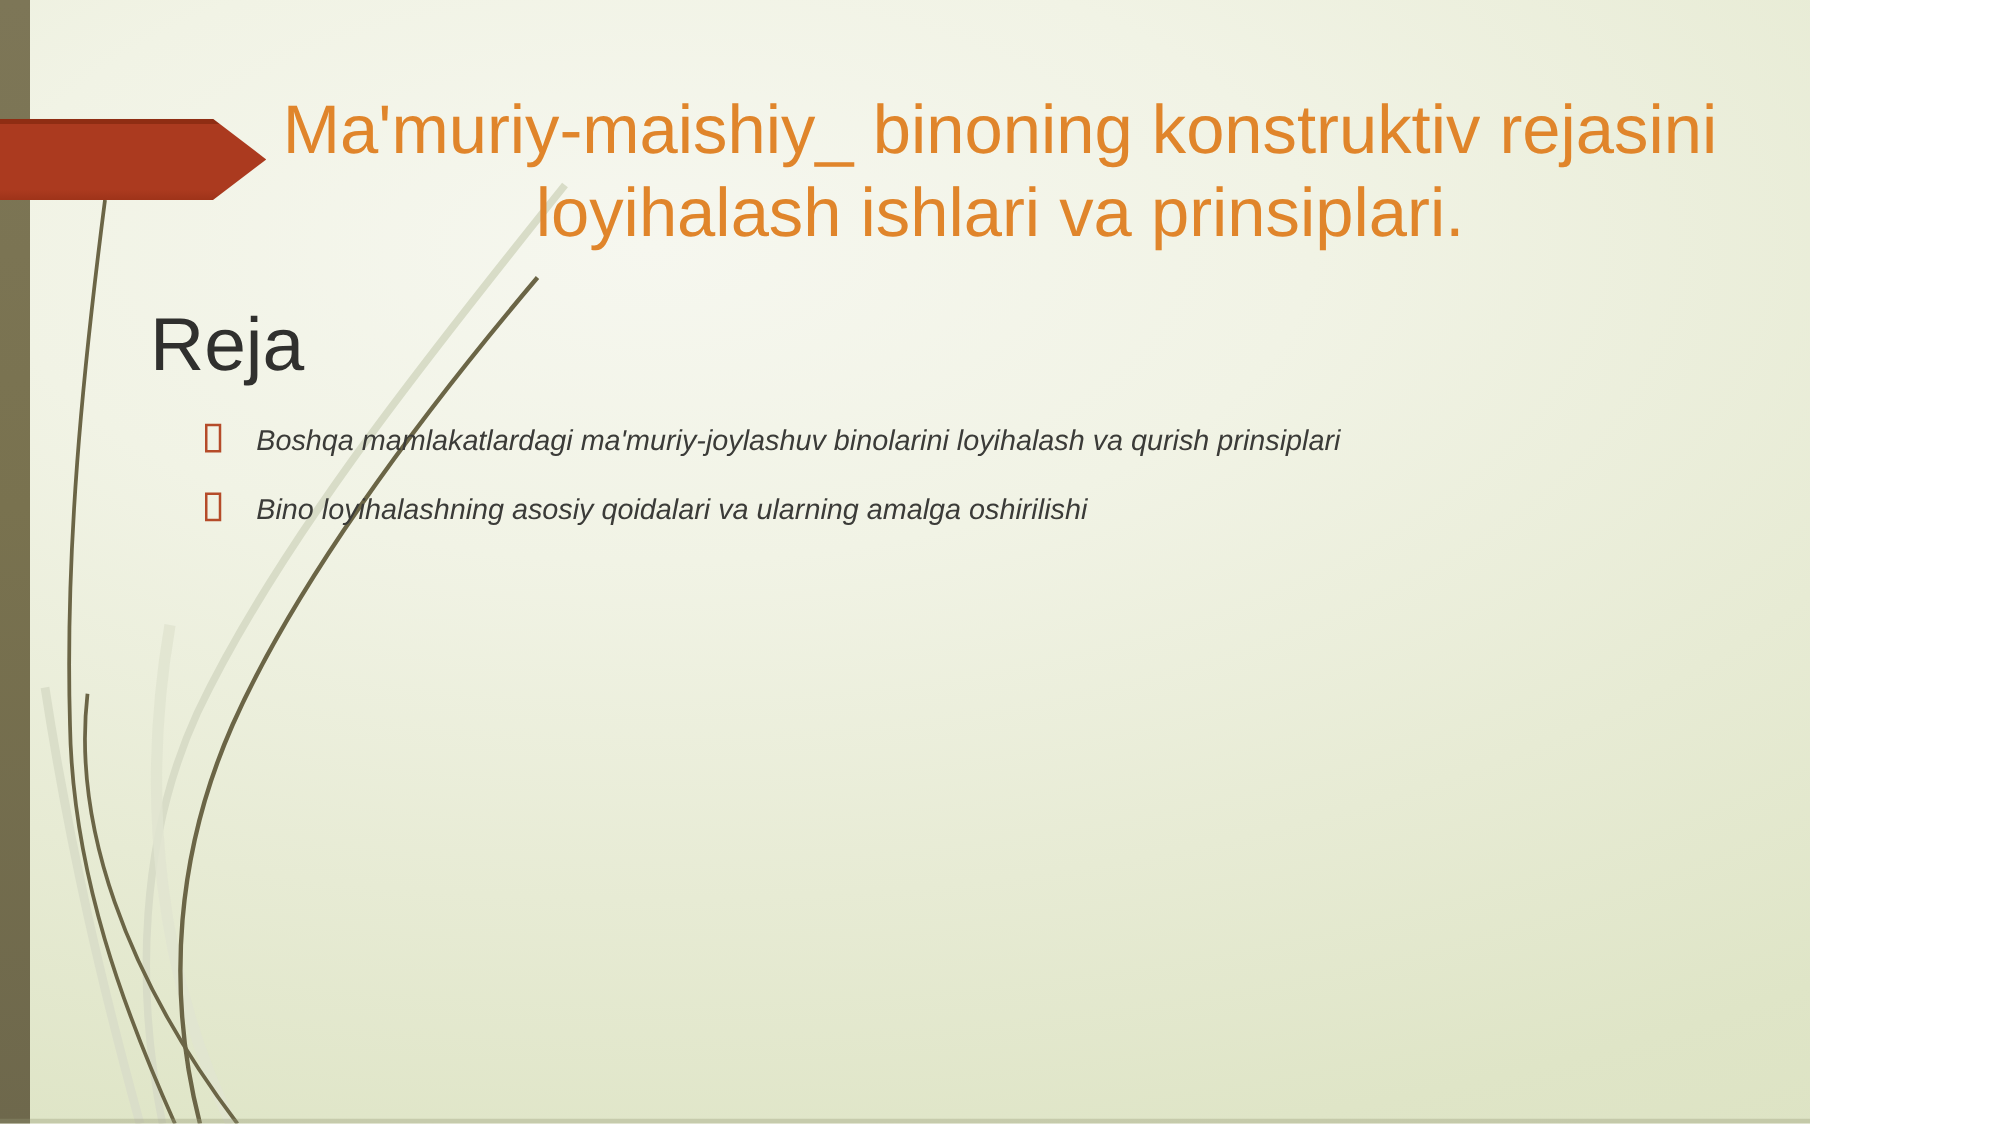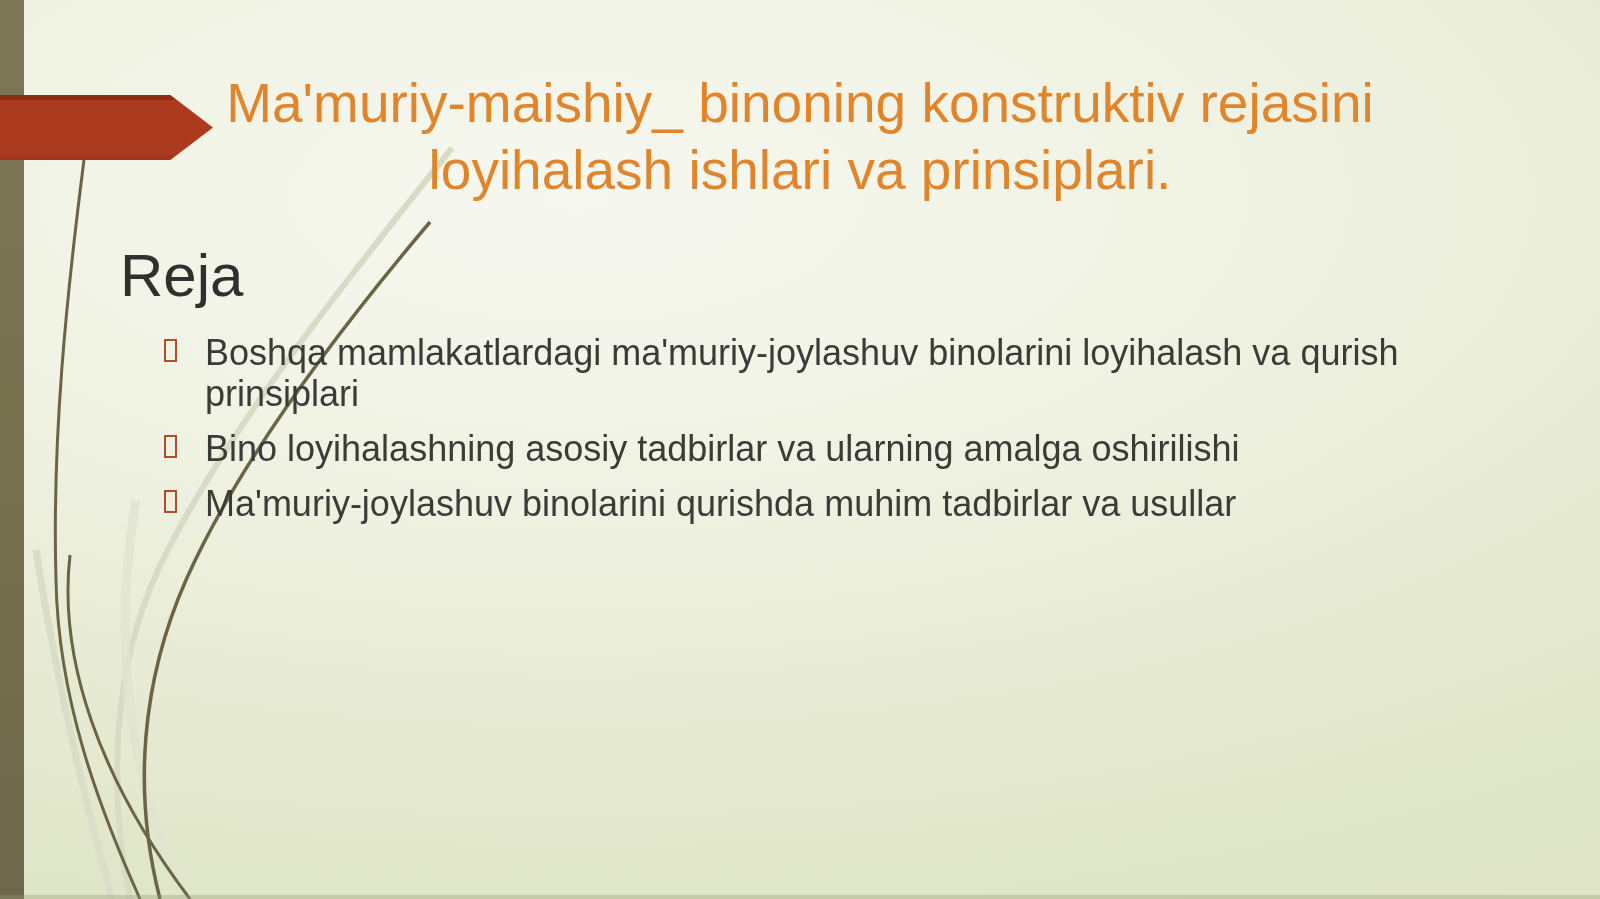--- a/index.html
+++ b/index.html
@@ -5,21 +5,21 @@
   html, body {
     margin: 0;
     padding: 0;
     width: 1600px;
     height: 899px;
     overflow: hidden;
     font-family: "Liberation Sans", sans-serif;
   }
   .slide {
     position: relative;
-    width: 1600px;
+    width: 1448px;
     height: 899px;
     overflow: hidden;
     background: radial-gradient(130% 100% at 36% 22%,
                 #f6f7ef 0%, #f1f3e5 28%, #e7ebd4 58%, #dfe5c7 82%, #dce2c2 100%);
   }
   
   .left-bar {
     position: absolute;
     left: 0; top: 0;
     width: 24px; height: 899px;
@@ -66,23 +66,24 @@
     font-weight: 400;
     color: #30302e;
   }
   .bullets {
     position: absolute;
     left: 163px; top: 332px;
     width: 1250px;
     z-index: 5;
     list-style: none;
     margin: 0; padding: 0;
-    font-size: 36px;
+    font-size: 23px;
     line-height: 41px;
     color: #3b3b38;
+    font-style: italic;
   }
   .bullets li {
     position: relative;
     padding-left: 42px;
     margin: 0 0 14px 0;
   }
   .bullet-marker {
     position: absolute;
     left: 1px; top: 7px;
     width: 9px; height: 19px;
@@ -122,23 +123,19 @@
 
   <div class="heading">Reja</div>
 
   <ul class="bullets">
     <li>
       <span class="bullet-marker"></span>
       <span>Boshqa mamlakatlardagi ma'muriy-joylashuv binolarini loyihalash va qurish prinsiplari</span>
     </li>
     <li>
       <span class="bullet-marker"></span>
-      <span>Bino loyihalashning asosiy tadbirlar va ularning amalga oshirilishi</span>
-    </li>
-    <li>
-      <span class="bullet-marker"></span>
-      <span>Ma'muriy-joylashuv binolarini qurishda muhim tadbirlar va usullar</span>
+      <span>Bino loyihalashning asosiy qoidalari va ularning amalga oshirilishi</span>
     </li>
   </ul>
 
   <div class="bottom-edge"></div>
 
 </div>
 
 </body></html>

